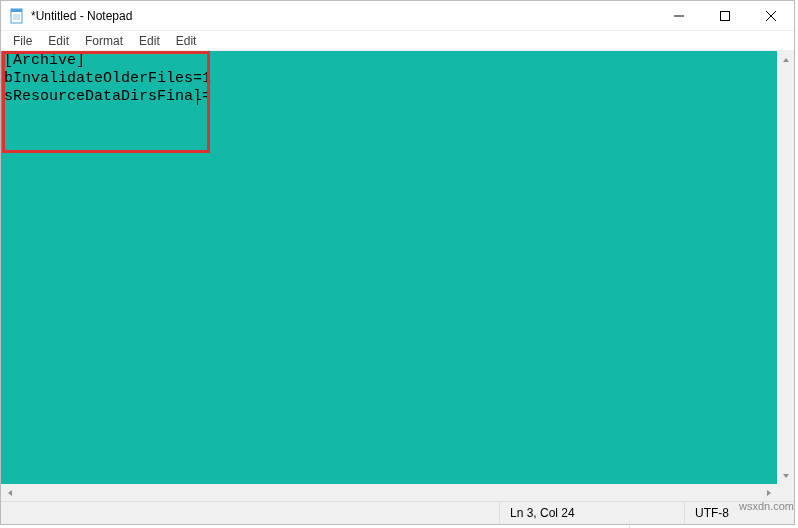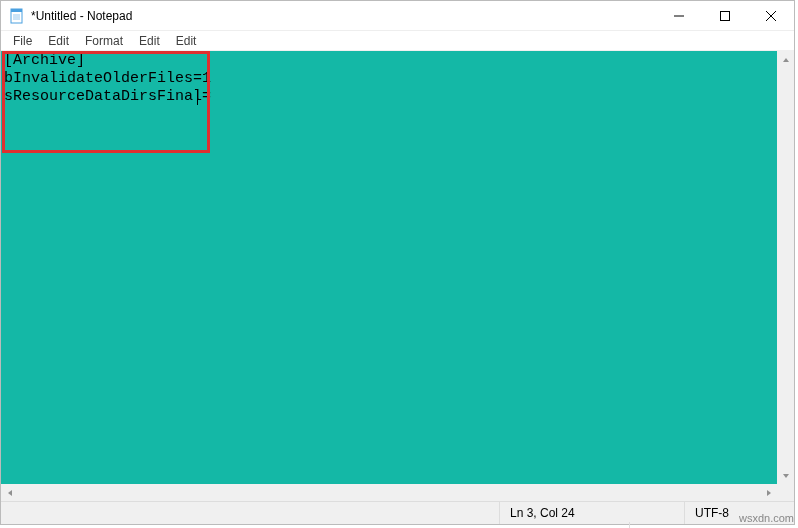--- a/index.html
+++ b/index.html
@@ -151,21 +151,21 @@
     align-items: center;
     border-left: 1px solid #ddd;
   }
   .status-cell.lncol { width: 130px; margin-left: 10px; }
   .status-cell.zoom { width: 55px; margin-top: 40px; }
   .status-cell.eol { width: 130px; }
   .status-cell.enc { width: 110px; }
   .watermark {
     position: absolute;
     right: 4px;
-    bottom: 4px;
+    bottom: 16px;
     font-size: 11px;
     color: #888;
     font-family: Arial, sans-serif;
   }
 </style>
 </head>
 <body>
 
 <div class="window">
 

